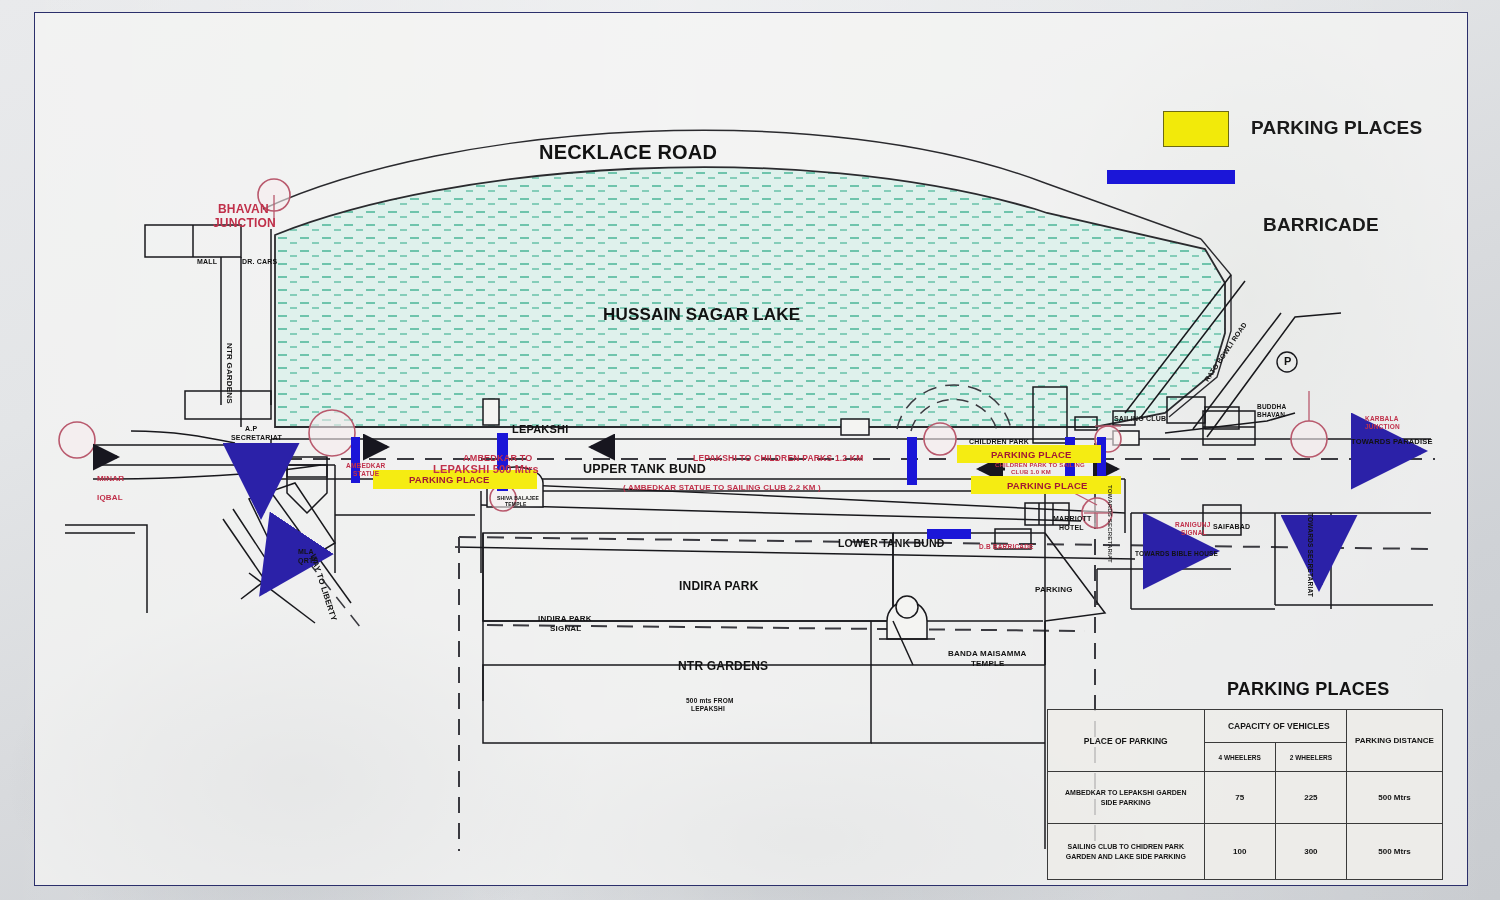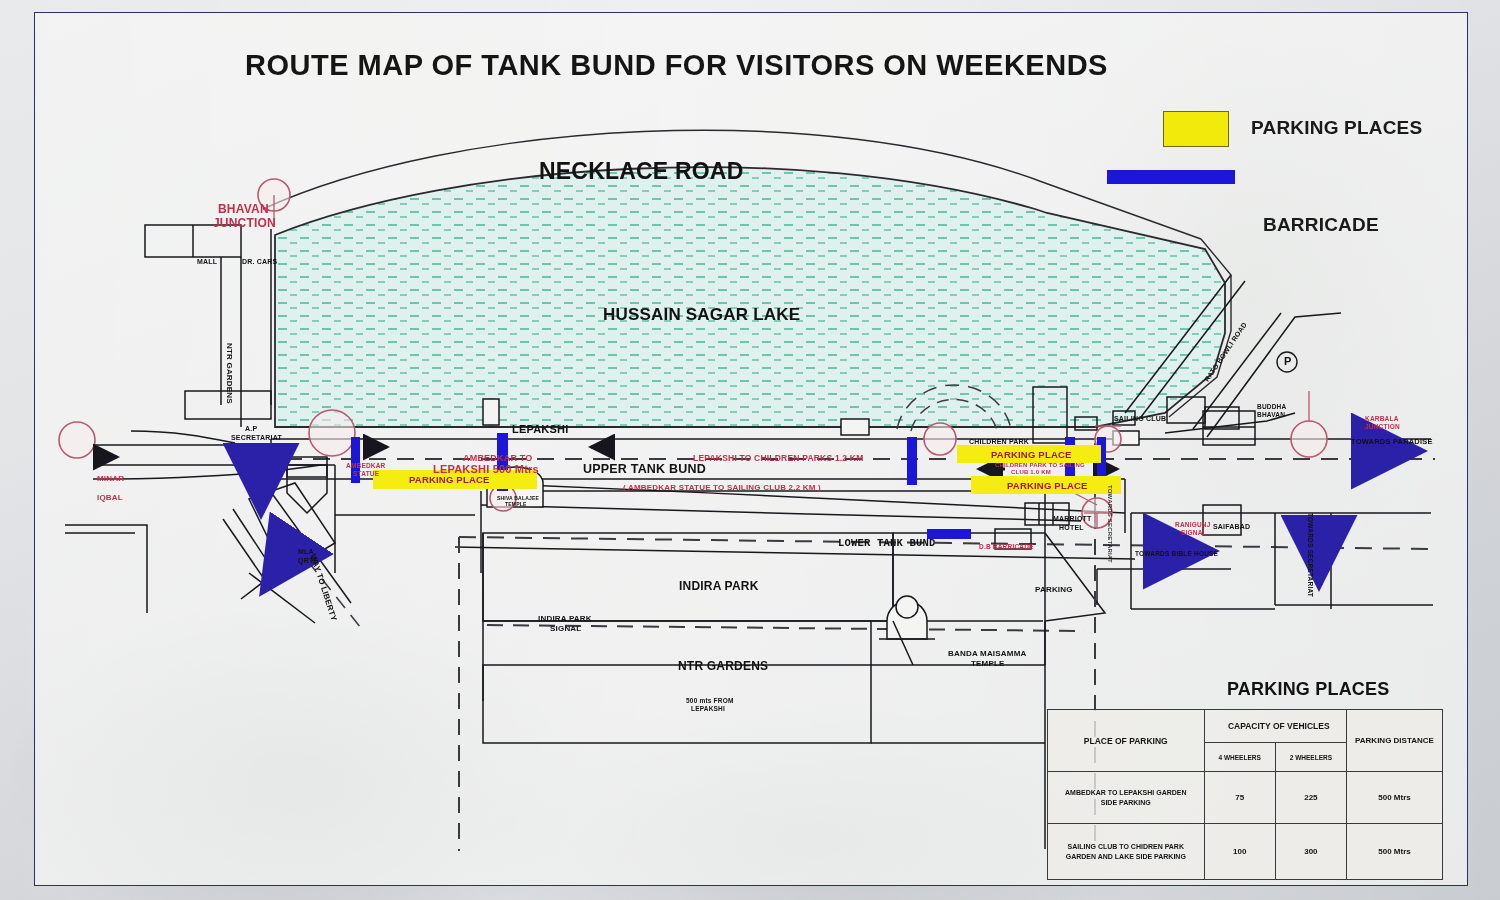--- a/index.html
+++ b/index.html
@@ -31,21 +31,20 @@
   .tbl-title{left:1192px;top:666px;font-size:18px;}
 </style>
 </head>
 <body>
 
 <div id="stage">
   <div id="photo"></div>
 
   <div id="paper">
 
-    <div class="t title">ROUTE MAP OF TANK BUND FOR  VISITORS ON WEEKENDS</div>
 
     <div class="sw-park" style="left:1128px;top:98px;width:64px;height:34px;"></div>
     <div class="t lgtxt" style="left:1216px;top:104px;">PARKING PLACES</div>
     <div class="sw-barr" style="left:1072px;top:157px;width:128px;height:14px;"></div>
     <div class="t lgtxt" style="left:1228px;top:155px;margin-top:46px;">BARRICADE</div>
 
     <svg id="map" viewBox="0 0 1432 872">
       <defs>
         <pattern id="water" width="22" height="13" patternUnits="userSpaceOnUse">
           <rect width="22" height="13" fill="#dff1ec"></rect>
@@ -228,42 +227,42 @@
     <div class="bbar" style="left:1062px;top:424px;width:9px;height:48px;"></div>
     <div class="bbar" style="left:892px;top:516px;width:44px;height:10px;"></div>
 
     <div class="ybox" style="left:338px;top:457px;width:164px;height:19px;"></div>
     <div class="ybox" style="left:922px;top:432px;width:144px;height:18px;"></div>
     <div class="ybox" style="left:936px;top:463px;width:150px;height:18px;"></div>
     <div class="t" style="left:374px;top:461px;font-size:9.5px;color:#a11a34;">PARKING PLACE</div>
     <div class="t" style="left:956px;top:436px;font-size:9.5px;color:#a11a34;">PARKING PLACE</div>
     <div class="t" style="left:972px;top:467px;font-size:9.5px;color:#a11a34;">PARKING PLACE</div>
 
-    <div class="t" style="left:504px;top:145px;font-size:23px;">NECKLACE ROAD</div>
+    <div class="t" style="left:504px;top:128px;font-size:20px;">NECKLACE ROAD</div>
     <div class="t" style="left:568px;top:292px;font-size:17px;">HUSSAIN SAGAR LAKE</div>
 
     <div class="t red" style="left:183px;top:189px;font-size:12px;">BHAVAN</div>
     <div class="t red" style="left:178px;top:203px;font-size:12px;">JUNCTION</div>
 
     <div class="t vert" style="left:190px;top:330px;font-size:8px;">NTR GARDENS</div>
     <div class="t" style="left:162px;top:245px;font-size:7px;">MALL</div>
     <div class="t" style="left:207px;top:245px;font-size:7px;">DR. CARS</div>
     <div class="t" style="left:210px;top:412px;font-size:7px;">A.P</div>
     <div class="t" style="left:196px;top:421px;font-size:7px;">SECRETARIAT</div>
 
     <div class="t red" style="left:62px;top:452px;font-size:8px;margin-top:28px;">IQBAL</div>
     <div class="t red" style="left:62px;top:461px;font-size:8px;">MINAR</div>
 
     <div class="t red" style="left:311px;top:449px;font-size:6.5px;">AMBEDKAR</div>
     <div class="t red" style="left:318px;top:457px;font-size:6.5px;">STATUE</div>
 
     <div class="t" style="left:477px;top:410px;font-size:11px;">LEPAKSHI</div>
 
     <div class="t" style="left:548px;top:449px;font-size:12.5px;">UPPER TANK BUND</div>
-    <div class="t" style="left:803px;top:524px;font-size:10.5px;font-family:Liberation Mono, monospace;">LOWER TANK BUND</div>
+    <div class="t" style="left:803px;top:524px;font-size:10.5px;">LOWER TANK BUND</div>
 
     <div class="t red" style="left:384px;top:440px;font-size:9px;margin-left:44px;">AMBEDKAR  TO</div>
     <div class="t red" style="left:398px;top:450px;font-size:11px;">LEPAKSHI 500 Mtrs</div>
 
     <div class="t red" style="left:658px;top:440px;font-size:8.5px;">LEPAKSHI  TO CHILDREN PARKS 1.2 KM</div>
     <div class="t red" style="left:588px;top:470px;font-size:8px;">( AMBEDKAR STATUE TO SAILING CLUB  2.2 KM )</div>
     <div class="t red" style="left:960px;top:449px;font-size:6px;">CHILDREN PARK  TO SAILING</div>
     <div class="t red" style="left:976px;top:456px;font-size:6px;">CLUB 1.0 KM</div>
 
     <div class="t" style="left:934px;top:425px;font-size:7px;">CHILDREN PARK</div>

